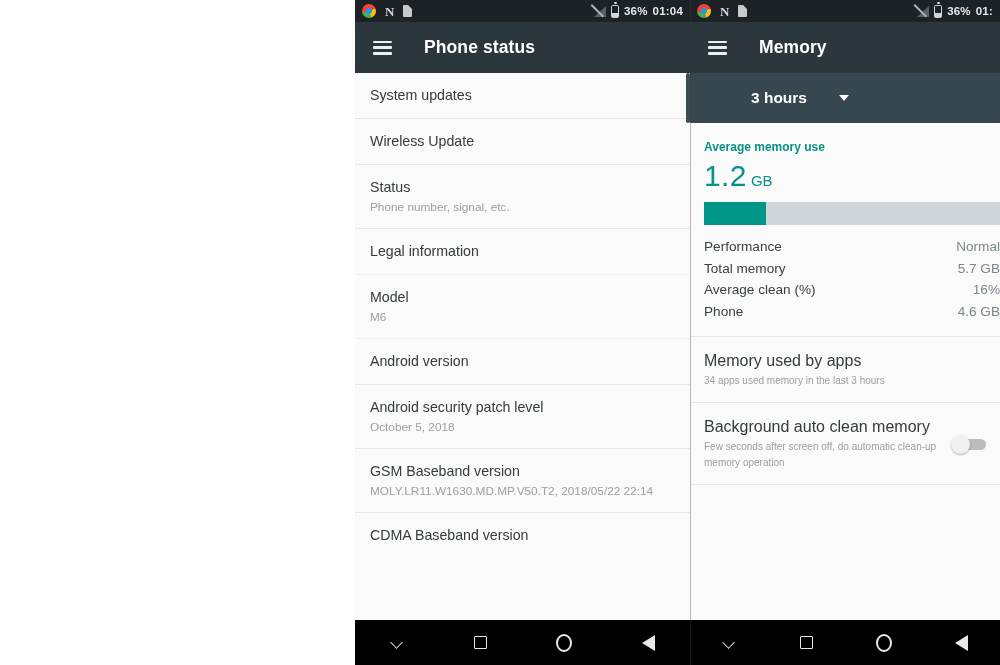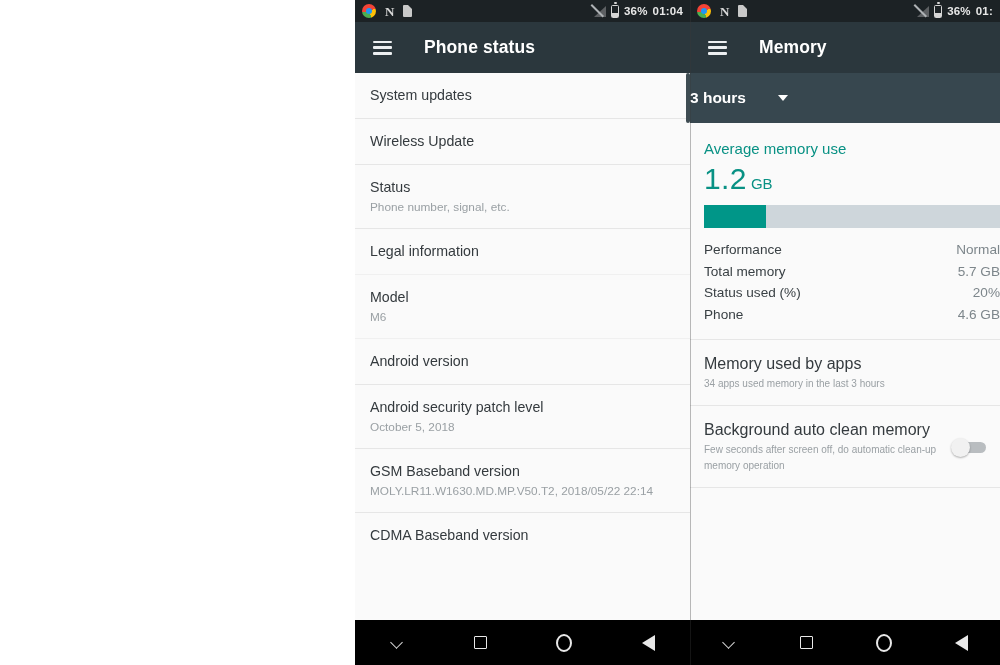--- a/index.html
+++ b/index.html
@@ -62,27 +62,27 @@
   .row-sub { font-size:11.8px; color:#9aa0a4; line-height:16px; margin-top:2px; }
   .divider { height:1px; background:#e6e6e6; margin:0; }
   .divider.faint { background:#f0f0f0; }
 
   .scroll-track { position:absolute; right:0; top:0; width:4px; height:100%; }
   .scroll-thumb { position:absolute; right:0; top:0px; width:4px; height:50px;
     background:#3e4c52; border-radius:2px; }
 
   
   .dropdown-bar { height:50px; background:#37474f; display:flex; align-items:center; }
-  .dropdown-label { color:#ffffff; font-size:15.5px; font-weight:bold; }
+  .dropdown-label { color:#ffffff; font-size:15.5px; font-weight:bold; margin-left:61px; }
   .caret { width:0; height:0; border-left:5.5px solid transparent; border-right:5.5px solid transparent;
     border-top:6.5px solid #ffffff; margin-left:32px; }
 
   .mem-body { background:#fafafa; height:calc(665px - 22px - 51px - 50px); position:relative; }
   .mem-head { padding:17px 0 0 14px; }
-  .mem-avg-label { color:#089184; font-size:15px; font-weight:normal; }
+  .mem-avg-label { color:#089184; font-size:12px; font-weight:bold; }
   .mem-big { margin-top:5px; color:#089184; }
   .mem-big .num { font-size:30px; font-weight:300; letter-spacing:.4px; }
   .mem-big .unit { font-size:15px; font-weight:400; margin-left:4px; }
 
   .bar { height:23px; margin:9px 0 0 14px; background:#ced6db; width:100%; }
   .bar-fill { height:100%; background:#009688; }
 
   .stats { margin-top:11px; padding:0 0 0 14px; }
   .stat { display:flex; justify-content:space-between; align-items:baseline;
           font-size:13.6px; color:#3a4145; line-height:21.5px; }
@@ -268,22 +268,22 @@
       <div class="stats">
         <div class="stat">
           <span>Performance</span>
           <span class="val">Normal</span>
         </div>
         <div class="stat">
           <span>Total memory</span>
           <span class="val">5.7 GB</span>
         </div>
         <div class="stat">
-          <span>Status used (%)</span>
-          <span class="val">20%</span>
+          <span>Average clean (%)</span>
+          <span class="val">16%</span>
         </div>
         <div class="stat">
           <span>Phone</span>
           <span class="val">4.6 GB</span>
         </div>
       </div>
 
       <div style="height:14px"></div>
       <div class="divider"></div>
 

